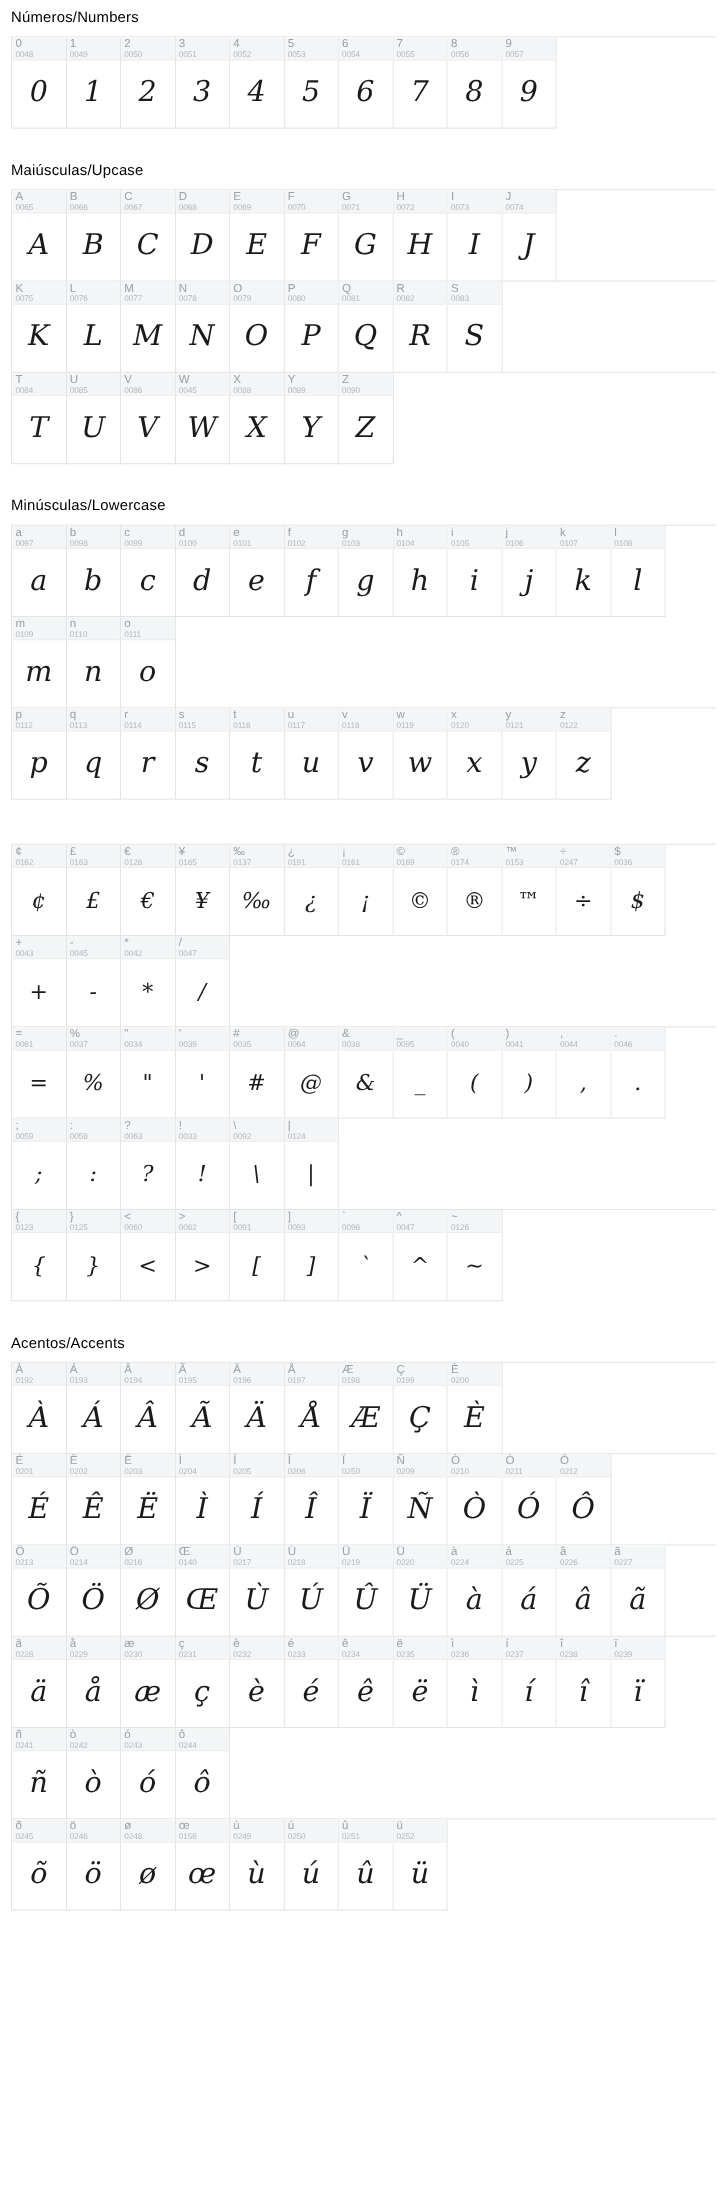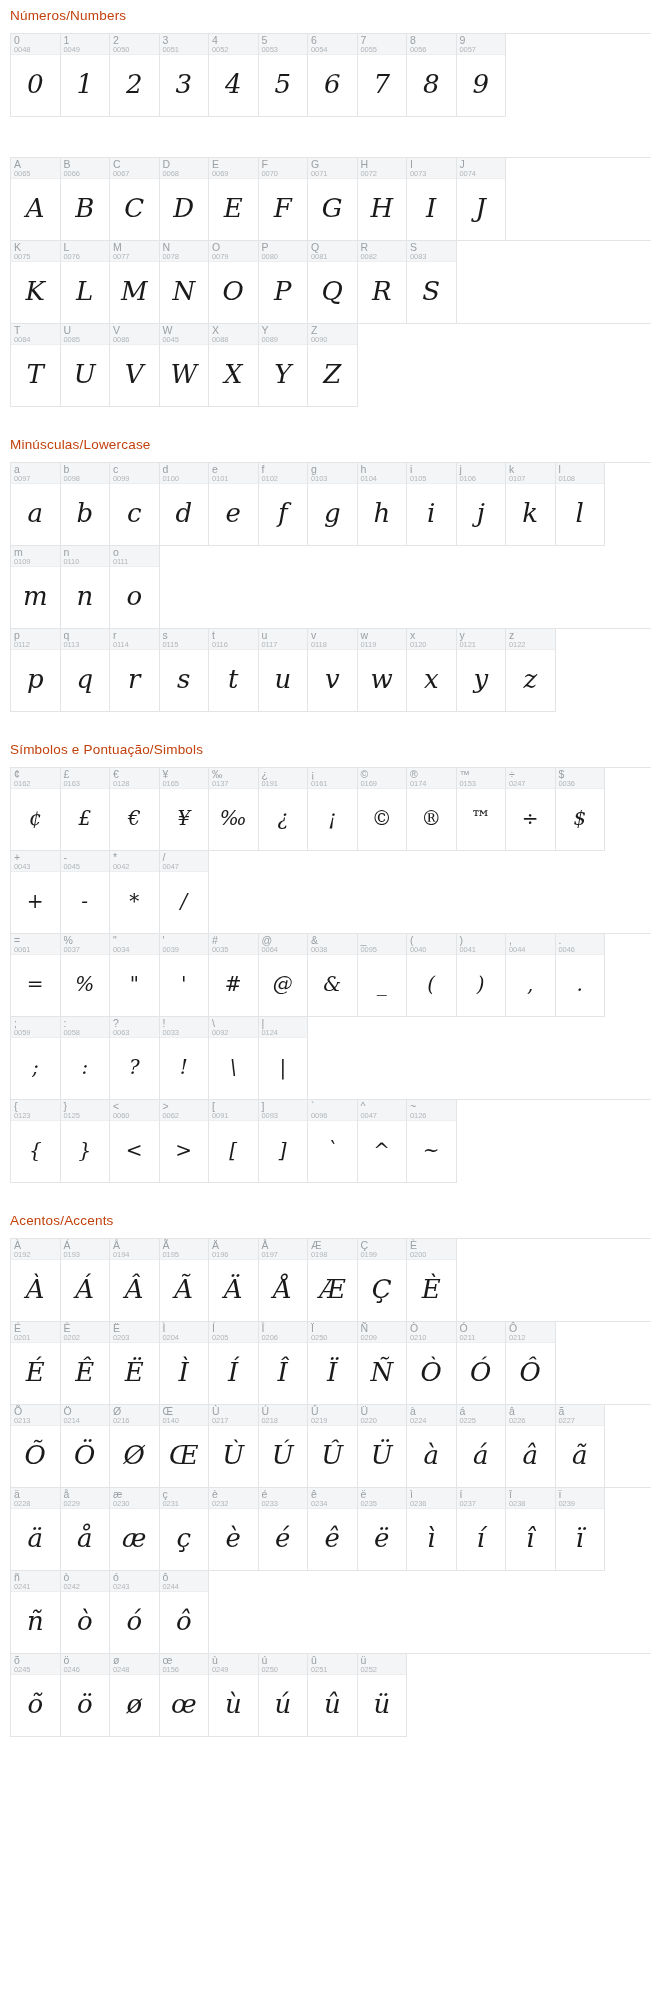--- a/index.html
+++ b/index.html
@@ -14,21 +14,21 @@
     position: relative;
   }
   .page {
     padding: 0 0 0 0;
   }
   .section {
     margin: 0 0 0 0;
   }
   .section-title {
     font-size: 13.5px;
-    color: #c2410c;
+    color: #000000;
     font-weight: normal;
     letter-spacing: 0.2px;
     padding: 0 0 0 10px;
     margin: 0;
   }
   .glyph-grid {
     display: flex;
     flex-wrap: wrap;
     margin: 10px 0 0 10px;
     border-top: 1px solid #e2e4e6;
@@ -159,20 +159,21 @@
             <div class="hdr">
               <span class="ch">9</span>
               <span class="cp">0057</span>
             </div>
             <div class="glyph">9</div>
           </div>
         </div>
         <div class="sec-gap"></div>
       </div>
       <div class="section">
+        <div class="section-title">Maiúsculas/Upcase</div>
         <div class="glyph-grid">
           <div class="cell">
             <div class="hdr">
               <span class="ch">A</span>
               <span class="cp">0065</span>
             </div>
             <div class="glyph">A</div>
           </div>
           <div class="cell">
             <div class="hdr">
@@ -540,21 +541,20 @@
             <div class="hdr">
               <span class="ch">z</span>
               <span class="cp">0122</span>
             </div>
             <div class="glyph">z</div>
           </div>
         </div>
         <div class="sec-gap"></div>
       </div>
       <div class="section">
-        <div class="section-title">Símbolos e Pontuação/Simbols</div>
         <div class="glyph-grid">
           <div class="cell">
             <div class="hdr">
               <span class="ch">¢</span>
               <span class="cp">0162</span>
             </div>
             <div class="glyph small">¢</div>
           </div>
           <div class="cell">
             <div class="hdr">

